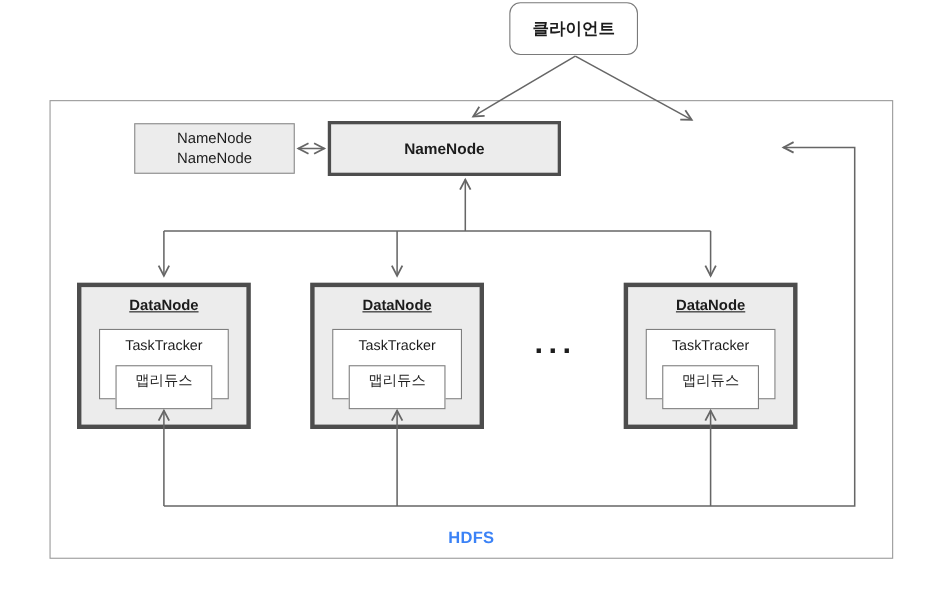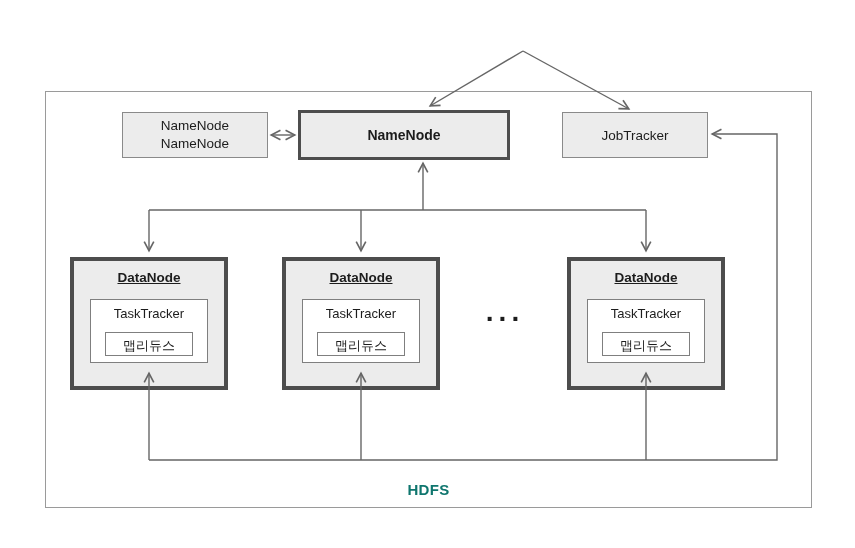--- a/index.html
+++ b/index.html
@@ -10,21 +10,21 @@
     --text:#1c1c1c;
   }
   *{margin:0;padding:0;box-sizing:border-box;}
   html,body{background:#ffffff;}
   body{font-family:"Liberation Sans","DejaVu Sans",sans-serif;color:var(--text);}
   .stage{position:relative;width:855px;height:548px;background:#ffffff;overflow:hidden;}
 
   .hdfs-box{position:absolute;left:45px;top:91px;width:767px;height:417px;
     border:1px solid #9a9a9a;background:transparent;}
   .hdfs-label{position:absolute;left:45px;top:481px;width:767px;text-align:center;
-    font-size:15px;font-weight:bold;color:#0f766e;letter-spacing:.3px;}
+    font-size:15px;font-weight:bold;color:#3b82f6;letter-spacing:.3px;}
 
   .node{position:absolute;display:flex;align-items:center;justify-content:center;
     text-align:center;background:var(--node-fill);color:var(--text);}
 
   .client{left:463px;top:2px;width:117px;height:48px;background:#ffffff;
     border:1.5px solid #7a7a7a;border-radius:10px;font-size:15px;font-weight:bold;}
 
   .secondary{left:122px;top:112px;width:146px;height:46px;border:1px solid var(--thin);
     font-size:13.5px;line-height:1.3;flex-direction:column;}
 
@@ -35,52 +35,52 @@
     font-size:13.5px;}
 
   .datanode{position:absolute;top:257px;width:158px;height:133px;
     border:4px solid var(--thick);background:var(--node-fill);text-decoration:underline;}
   .dn-1{left:70px;} .dn-2{left:282px;} .dn-3{left:567px;}
   .dn-label{text-align:center;padding-top:9px;font-size:13.5px;font-weight:bold;}
   .tt-box{position:absolute;left:50%;transform:translateX(-50%);top:38px;
     width:118px;height:64px;background:#ffffff;border:1px solid #7f7f7f;}
   .tt-label{text-align:center;margin-top:6px;font-size:13px;}
   .mr-box{position:absolute;left:50%;transform:translateX(-50%);top:32px;
-    width:88px;height:24px;background:#ffffff;border:1px solid #7f7f7f;
+    width:88px;height:40px;background:#ffffff;border:1px solid #7f7f7f;
     font-size:13px;line-height:25px;text-align:center;}
 
   .ellipsis{position:absolute;left:455px;top:296px;width:100px;text-align:center;
     font-size:28px;font-weight:bold;letter-spacing:5px;color:var(--text);}
 
   svg.wires{position:absolute;left:0;top:0;width:855px;height:548px;
     pointer-events:none;}
   svg.wires line, svg.wires polyline{stroke:var(--wire);stroke-width:1.4;fill:none;}
   #arrowhead path{stroke:var(--wire);stroke-width:1.3;fill:none;}
 </style>
 </head>
 <body>
 
 <div class="stage">
 
   <div class="hdfs-box"></div>
   <div class="hdfs-label">HDFS</div>
 
+  <div class="node client">
+    <span>클라이언트</span>
+  </div>
 
   <div class="node secondary">
     <span>NameNode</span>
     <span>NameNode</span>
   </div>
 
   <div class="node namenode">
     <span>NameNode</span>
   </div>
 
-  <div class="node jobtracker">
-    <span>JobTracker</span>
-  </div>
 
   <div class="datanode dn-1">
     <div class="dn-label">DataNode</div>
     <div class="tt-box">
       <div class="tt-label">TaskTracker</div>
       <div class="mr-box">맵리듀스</div>
     </div>
   </div>
 
   <div class="datanode dn-2">

